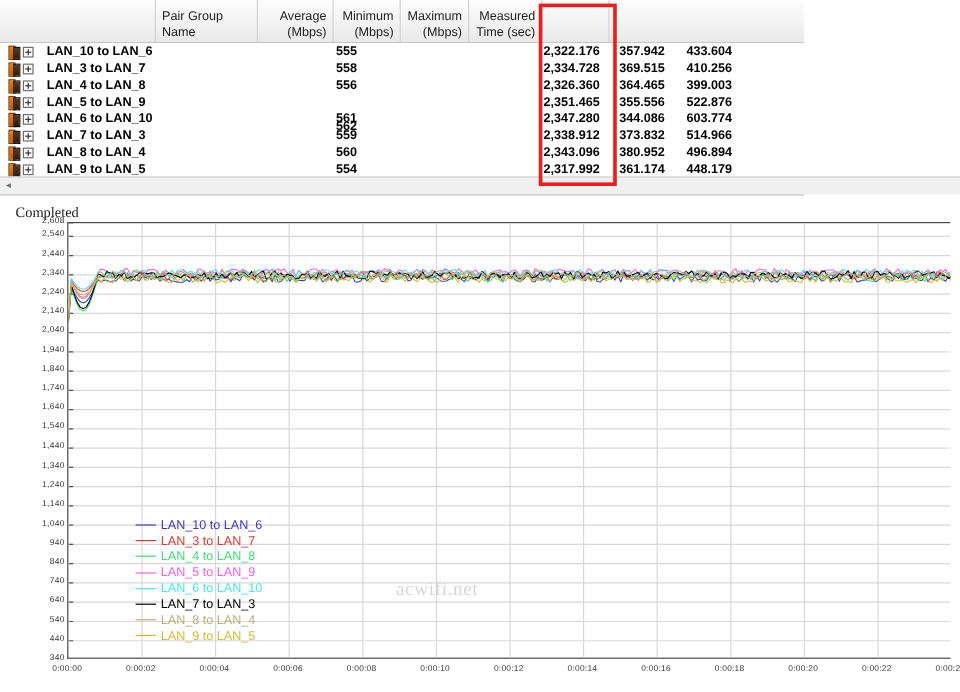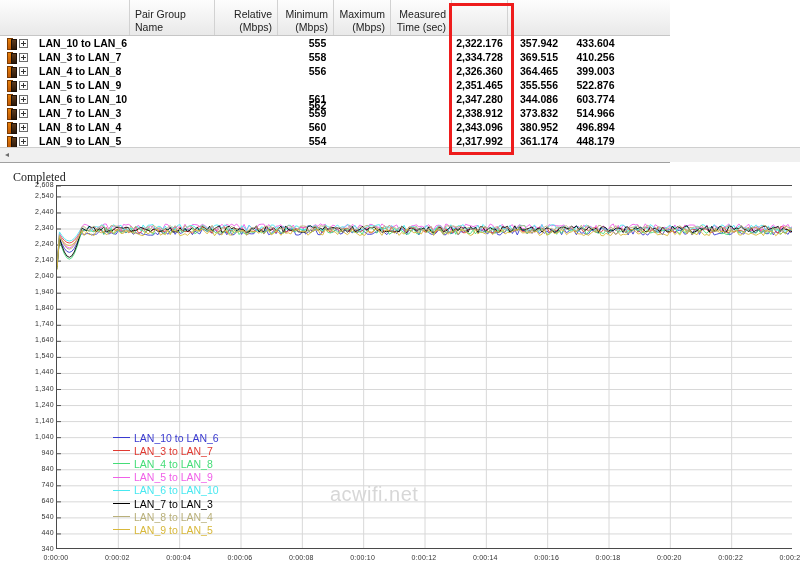--- a/index.html
+++ b/index.html
@@ -45,21 +45,21 @@
   #grid-body { position: relative; height: 112px; background: #ffffff; }
   .grow {
     display: flex;
     height: 14px;
     align-items: center;
     font-size: 10.5px;
     font-weight: bold;
     color: #000000;
   }
   .gcell { overflow: hidden; white-space: nowrap; padding: 0 5px; }
-  .gcell.right { text-align: center; }
+  .gcell.right { text-align: left; }
   .gcell.left { text-align: left; }
 
   .rowicons { display: flex; align-items: center; gap: 3px; padding-left: 7px; width: 34px; flex: 0 0 34px;}
   .ico-pair {
     width: 9px; height: 10px; position: relative; display:inline-block;
   }
   .ico-pair::before {
     content:""; position:absolute; left:0; top:0; width:4px; height:10px;
     background: linear-gradient(to bottom, #e8820c 0%, #c25a05 100%);
     border: 1px solid #7a3a02;
@@ -127,22 +127,22 @@
     font-size: 7px; color: #333333; letter-spacing: 0.3px;
     font-family: "Liberation Sans", sans-serif;
   }
   .xtick-lbl {
     position: absolute; top: 386px; font-size: 7px; color: #333333;
     letter-spacing: 0.2px; transform: translateX(-50%); white-space: nowrap;
     font-family: "Liberation Sans", sans-serif;
   }
   #watermark {
     position: absolute; left: 330px; top: 315px;
-    font-size: 20px; color: #d7d7d7; letter-spacing: 0.5px;
-    font-family: Liberation Sans, sans-serif; font-weight: 400;
+    font-size: 16px; color: #d7d7d7; letter-spacing: 0.5px;
+    font-family: Liberation Serif, serif; font-weight: 400;
     pointer-events: none;
   }
   #legend {
     position: absolute; left: 113px; top: 263px;
     display: flex; flex-direction: column;
     z-index: 12;
   }
   .lg-row { display:flex; align-items:center; height: 13.2px; }
   .lg-dash { width: 17px; height: 0; border-top: 1.6px solid #000; margin-right: 4px; }
   .lg-txt { font-size: 10.5px; white-space: nowrap; font-family: "Liberation Sans", sans-serif; }
@@ -154,21 +154,21 @@
 
   <div id="table-pane">
 
     <div id="grid-header">
         <div class="hcell left" style="width: 130px; flex: 0 0 130px;"></div>
         <div class="hcell left" style="width: 85px; flex: 0 0 85px;">
           <span>Pair Group</span>
           <span>Name</span>
         </div>
         <div class="hcell right" style="width: 63px; flex: 0 0 63px;">
-          <span>Relative</span>
+          <span>Average</span>
           <span>(Mbps)</span>
         </div>
         <div class="hcell right" style="width: 56px; flex: 0 0 56px;">
           <span>Minimum</span>
           <span>(Mbps)</span>
         </div>
         <div class="hcell right" style="width: 57px; flex: 0 0 57px;">
           <span>Maximum</span>
           <span>(Mbps)</span>
         </div>

